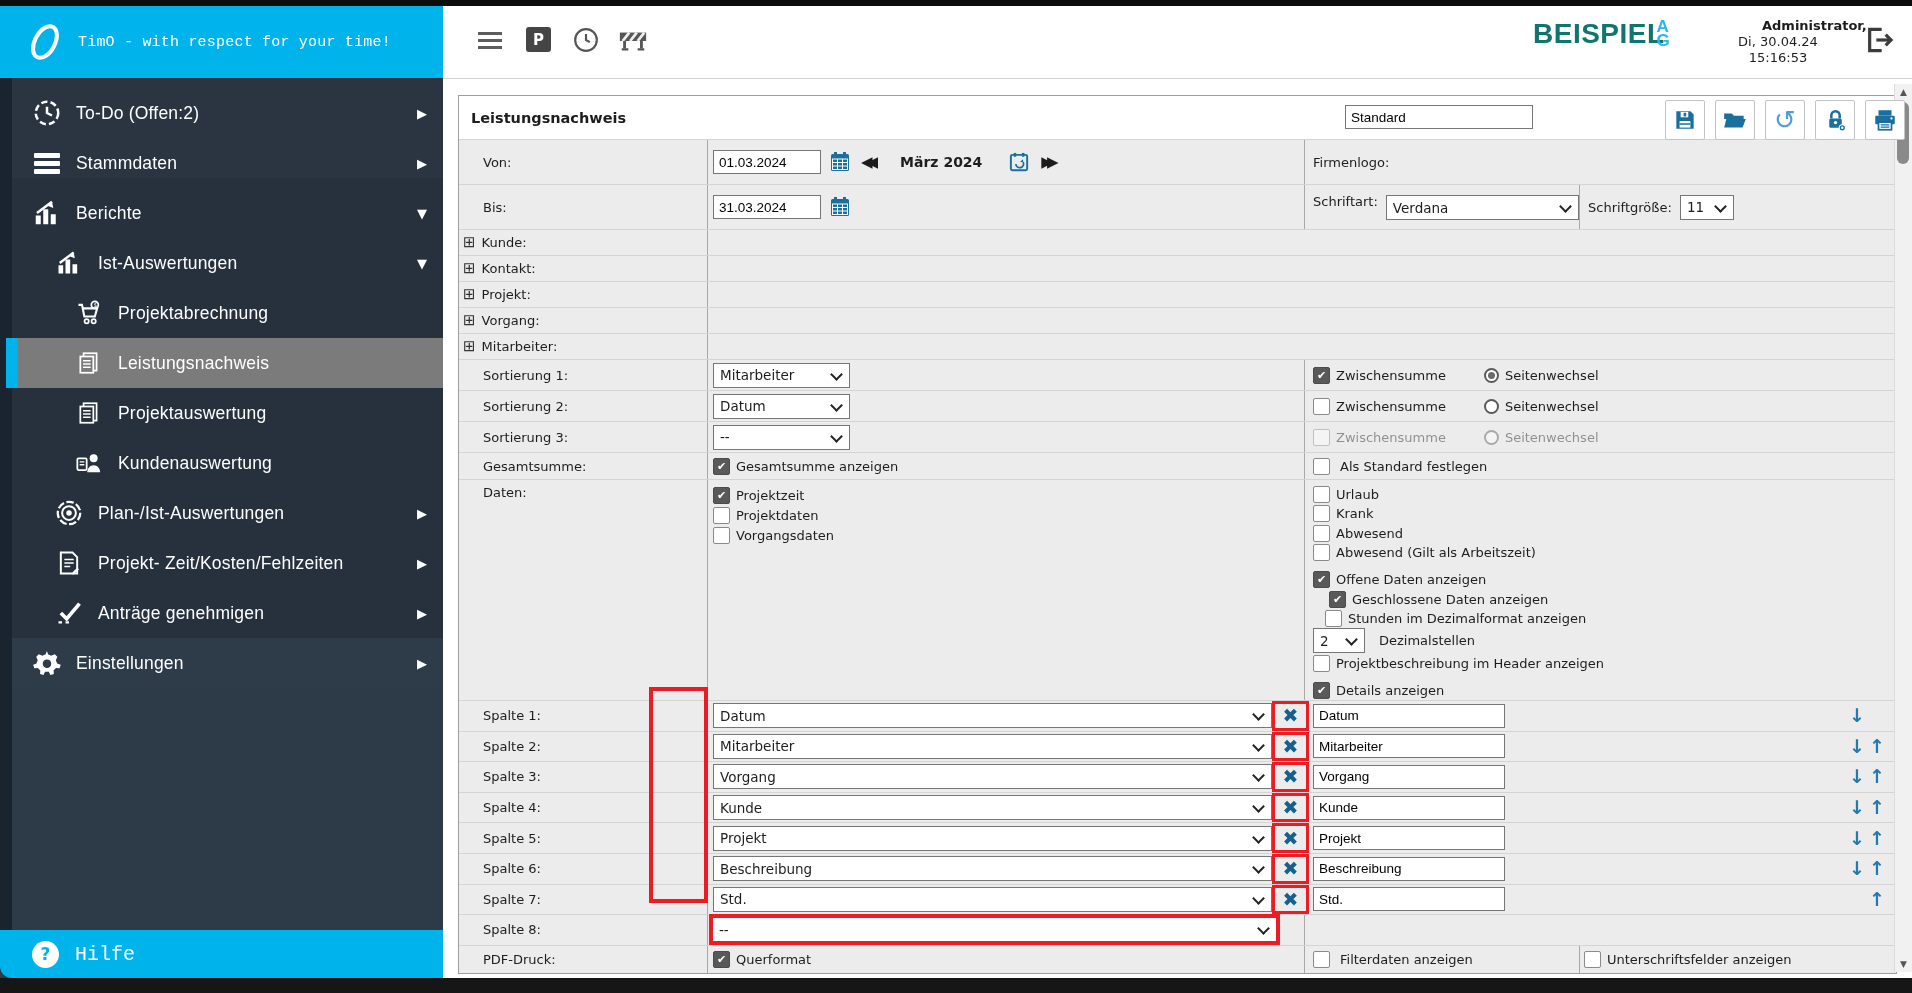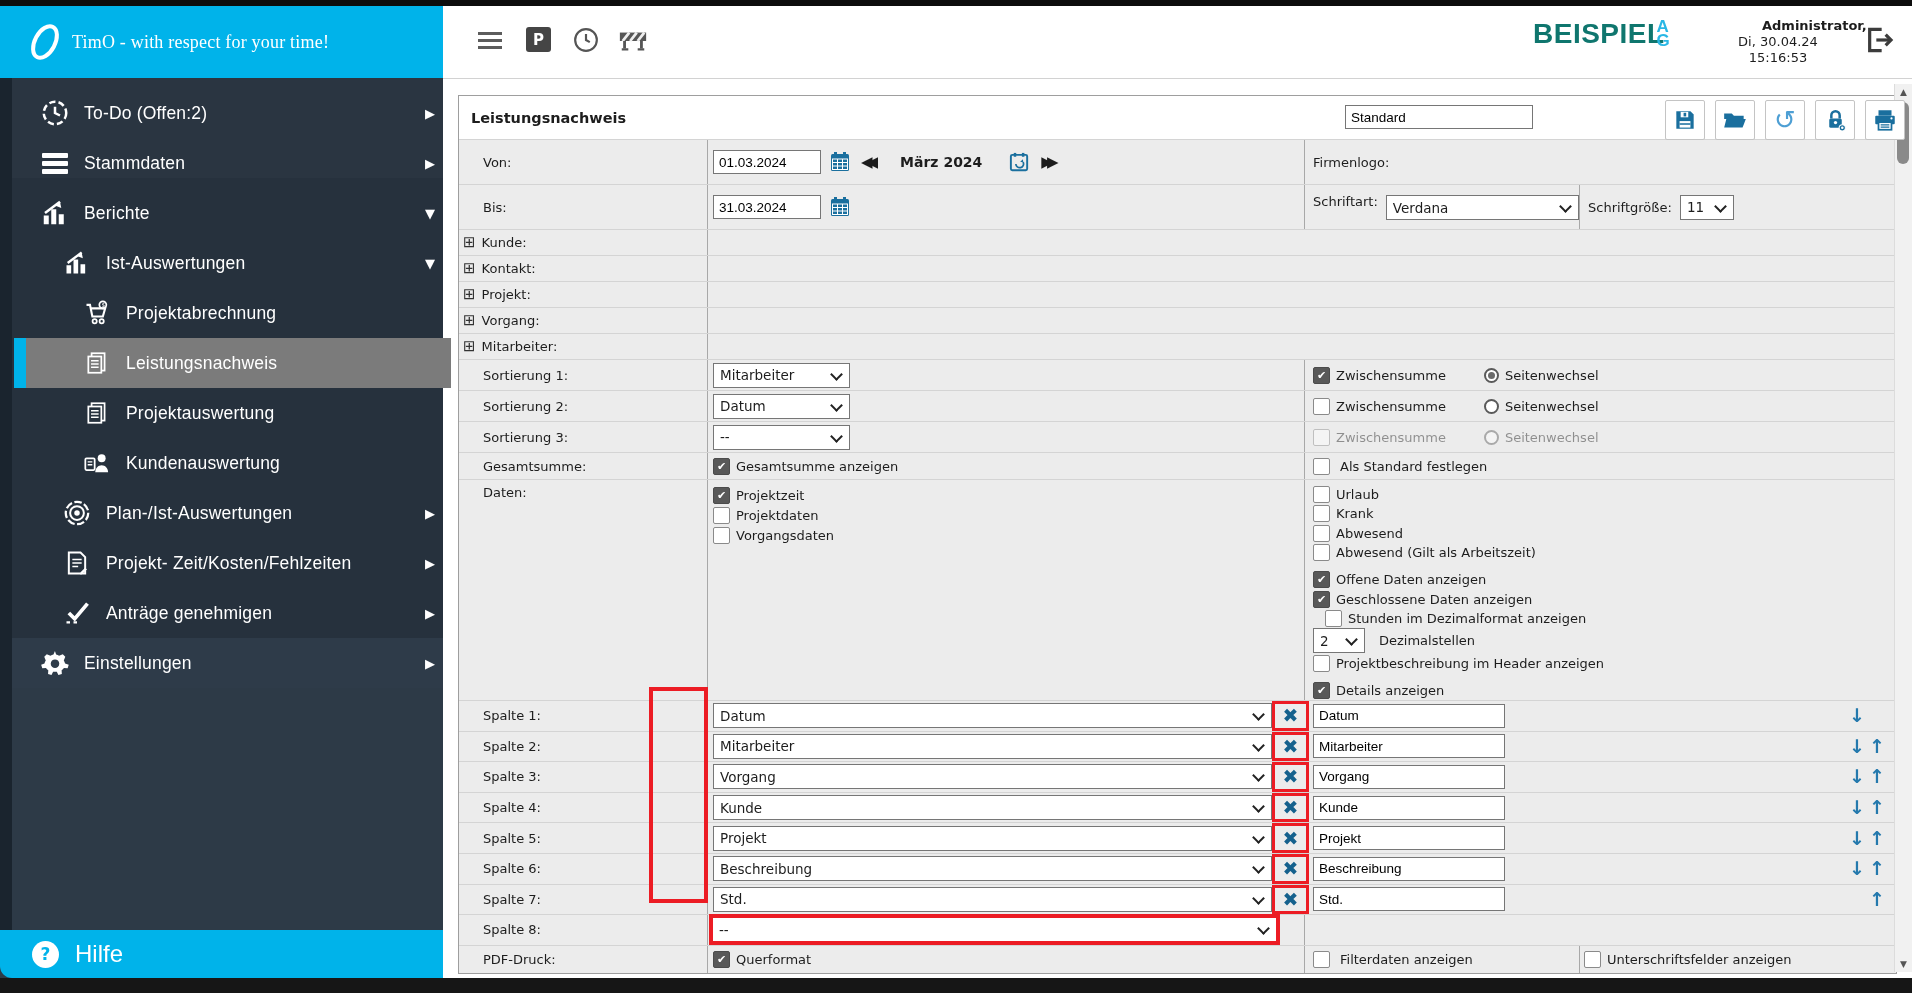--- a/index.html
+++ b/index.html
@@ -5,39 +5,39 @@
   html,body{margin:0;padding:0;background:#888;}
   #screen{position:relative;width:1912px;height:993px;background:#fff;overflow:hidden;
           font-family:"DejaVu Sans","Liberation Sans",sans-serif;font-size:13px;color:#1d1d1d;}
   
   .topedge{position:absolute;left:0;top:0;width:1912px;height:6px;background:#0d0d0d;}
   .bottombar{position:absolute;left:0;top:978px;width:1912px;height:15px;background:#161616;}
   
   #sidebar{position:absolute;left:0;top:6px;width:443px;height:972px;background:#2d3a47;}
   .side-strip{position:absolute;left:0;top:72px;width:12px;height:852px;background:#1a242e;}
   .brand{position:absolute;left:0;top:0;width:443px;height:72px;background:#00b3ea;display:flex;align-items:center;color:#fff;}
-  .brand .tagline{font-size:18px;margin-left:4px;letter-spacing:.2px;font-family:Liberation Serif, serif;}
+  .brand .tagline{font-size:15px;margin-left:10px;letter-spacing:.2px;font-family:Liberation Mono, monospace;}
   .timo-o{margin-left:22px;width:46px;height:46px;flex:0 0 auto;}
   .grp-a{position:absolute;left:12px;top:72px;width:431px;height:100px;background:#2a3541;}
   .grp-b{position:absolute;left:12px;top:172px;width:431px;height:460px;background:#26313d;}
   .grp-c{position:absolute;left:12px;top:632px;width:431px;height:50px;background:#2e3b49;}
-  .nav-item{position:absolute;left:20px;width:431px;height:50px;display:flex;align-items:center;color:#fff;cursor:pointer;}
+  .nav-item{position:absolute;left:12px;width:431px;height:50px;display:flex;align-items:center;color:#fff;cursor:pointer;}
   .nav-item .ni-label{font-size:17.5px;font-family:"Liberation Sans",sans-serif;letter-spacing:.2px;}
   .ni-icon{display:flex;align-items:center;justify-content:center;width:34px;height:34px;flex:0 0 auto;}
   .lvl0 .ni-icon{margin-left:18px;margin-right:12px;}
   .lvl1 .ni-icon{margin-left:40px;margin-right:12px;}
   .lvl2 .ni-icon{margin-left:60px;margin-right:12px;}
   .caret{position:absolute;right:16px;font-size:13px;color:#fff;}
   .nav-sel{background:#7b7b7b;}
   .sel-marker{position:absolute;left:-6px;top:0;width:12px;height:50px;background:#00b3ea;}
   .bars{display:inline-block;width:26px;}
   .bars i{display:block;height:5px;background:#fff;margin:3px 0;border-radius:1px;}
   .help-bar{position:absolute;left:0;top:924px;width:443px;height:48px;background:#00b3ea;display:flex;align-items:center;color:#fff;border-bottom-left-radius:12px;cursor:pointer;}
   .help-q{width:27px;height:27px;border-radius:50%;background:#fff;color:#00b3ea;display:flex;align-items:center;justify-content:center;font-weight:bold;font-size:17px;margin-left:32px;margin-right:16px;}
-  .help-lbl{font-size:24px;font-family:Liberation Sans, sans-serif;}
+  .help-lbl{font-size:20px;font-family:Liberation Mono, monospace;}
   
   #hdr{position:absolute;left:443px;top:6px;width:1469px;height:72px;background:#fff;border-bottom:1px solid #d2d2d2;}
   .hicon{position:absolute;top:22px;cursor:pointer;}
   .hbars i{display:block;width:24px;height:3px;background:#5c5c5c;margin:4px 0;}
   .ppbox{width:25px;height:25px;background:#454545;border-radius:3px;color:#fff;font-weight:bold;font-size:15px;display:flex;align-items:center;justify-content:center;}
   .brandlogo{position:absolute;left:1090px;top:12px;display:flex;align-items:center;}
   .logo-word{color:#0f766e;font-weight:bold;font-size:28px;letter-spacing:.5px;font-family:"Liberation Sans",sans-serif;}
   .logo-ag{display:flex;flex-direction:column;margin-left:-8px;line-height:14px;color:#29b7e5;font-weight:bold;font-size:17px;font-family:"Liberation Sans",sans-serif;}
   .userblk{position:absolute;left:1275px;top:12px;width:120px;text-align:center;font-size:13px;line-height:16px;}
   .userblk .u1{font-weight:bold;margin-left:44px;}
@@ -533,21 +533,21 @@
             <span class="cbl">Abwesend</span>
           </span>
         <span class="ckrow" style="margin-left:8px">
             <span class="cb"></span>
             <span class="cbl">Abwesend (Gilt als Arbeitszeit)</span>
           </span>
         <span class="ckrow" style="margin-left:8px;margin-top:8px">
             <span class="cb on"></span>
             <span class="cbl">Offene Daten anzeigen</span>
           </span>
-        <span class="ckrow" style="margin-left:8px">
+        <span class="ckrow" style="margin-left:24px">
             <span class="cb on"></span>
             <span class="cbl">Geschlossene Daten anzeigen</span>
           </span>
         <span class="ckrow" style="margin-left:20px">
             <span class="cb"></span>
             <span class="cbl">Stunden im Dezimalformat anzeigen</span>
           </span>
         <span class="ckrow" style="margin-left:8px;height:26px">
             <span class="sel" style="width:20px">
               <span>2</span>

